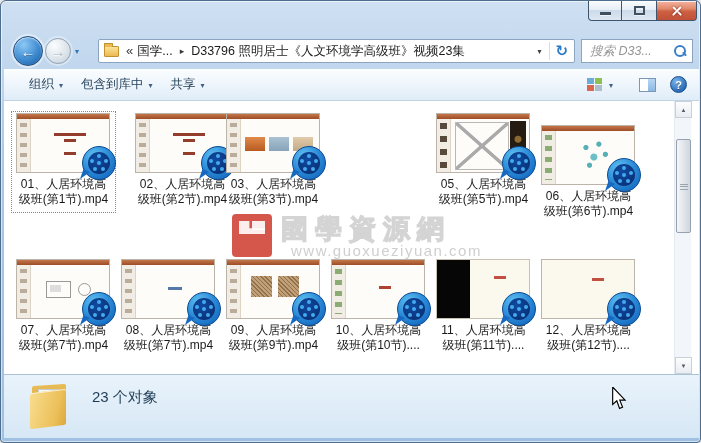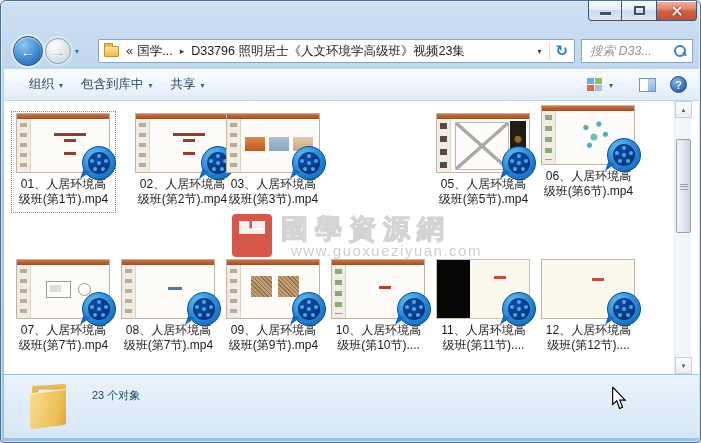--- a/index.html
+++ b/index.html
@@ -167,21 +167,21 @@
   
   .details{position:absolute;left:3px;top:373px;width:695px;height:64px;z-index:2;
       background:linear-gradient(#e9f3fb,#d6e7f5);border-top:1px solid #aac2d6;}
   .bigfolder{position:absolute;left:26px;top:8px;width:40px;height:45px;}
   .bf-back{position:absolute;left:2px;top:2px;width:34px;height:40px;background:linear-gradient(#e8bc56,#d09a2e);
       border-radius:2px;transform:skewY(-4deg);}
   .bf-paper{position:absolute;left:8px;top:6px;width:24px;height:34px;background:#f4f6f8;border:1px solid #c8ccd0;}
   .bf-front{position:absolute;left:0px;top:8px;width:36px;height:36px;border-radius:2px;
       background:linear-gradient(105deg,#f8dd8e,#ecc05a 70%,#dca83e);transform:skewY(-7deg);
       box-shadow:inset 0 1px 0 rgba(255,255,255,.7);}
-  .dt-count{position:absolute;left:88px;top:13px;font-size:11px;color:#1e3c55;}
+  .dt-count{position:absolute;left:88px;top:13px;font-size:15px;color:#1e3c55;}
 
   .cursor{position:absolute;left:610px;top:386px;z-index:50;pointer-events:none;}
 </style>
 </head>
 <body>
 
 <div class="win">
 
   <div class="winbtns">
     <div class="wbtn min">
@@ -308,21 +308,21 @@
       <div class="art"></div>
       <div class="badge">
             <div class="tail"></div>
           </div>
     </div>
     <div class="label">
       <div class="l1">05、人居环境高</div>
       <div class="l2">级班(第5节).mp4</div>
     </div>
   </div>
-      <div class="tile" title="06、人居环境高级班(第6节).mp4" style="left: 534px; top: 4px;">
+      <div class="tile" title="06、人居环境高级班(第6节).mp4" style="left: 534px; top: 24px;">
     <div class="thumb v-map chrome">
       <div class="art"></div>
       <div class="badge">
             <div class="tail"></div>
           </div>
     </div>
     <div class="label">
       <div class="l1">06、人居环境高</div>
       <div class="l2">级班(第6节).mp4</div>
     </div>

